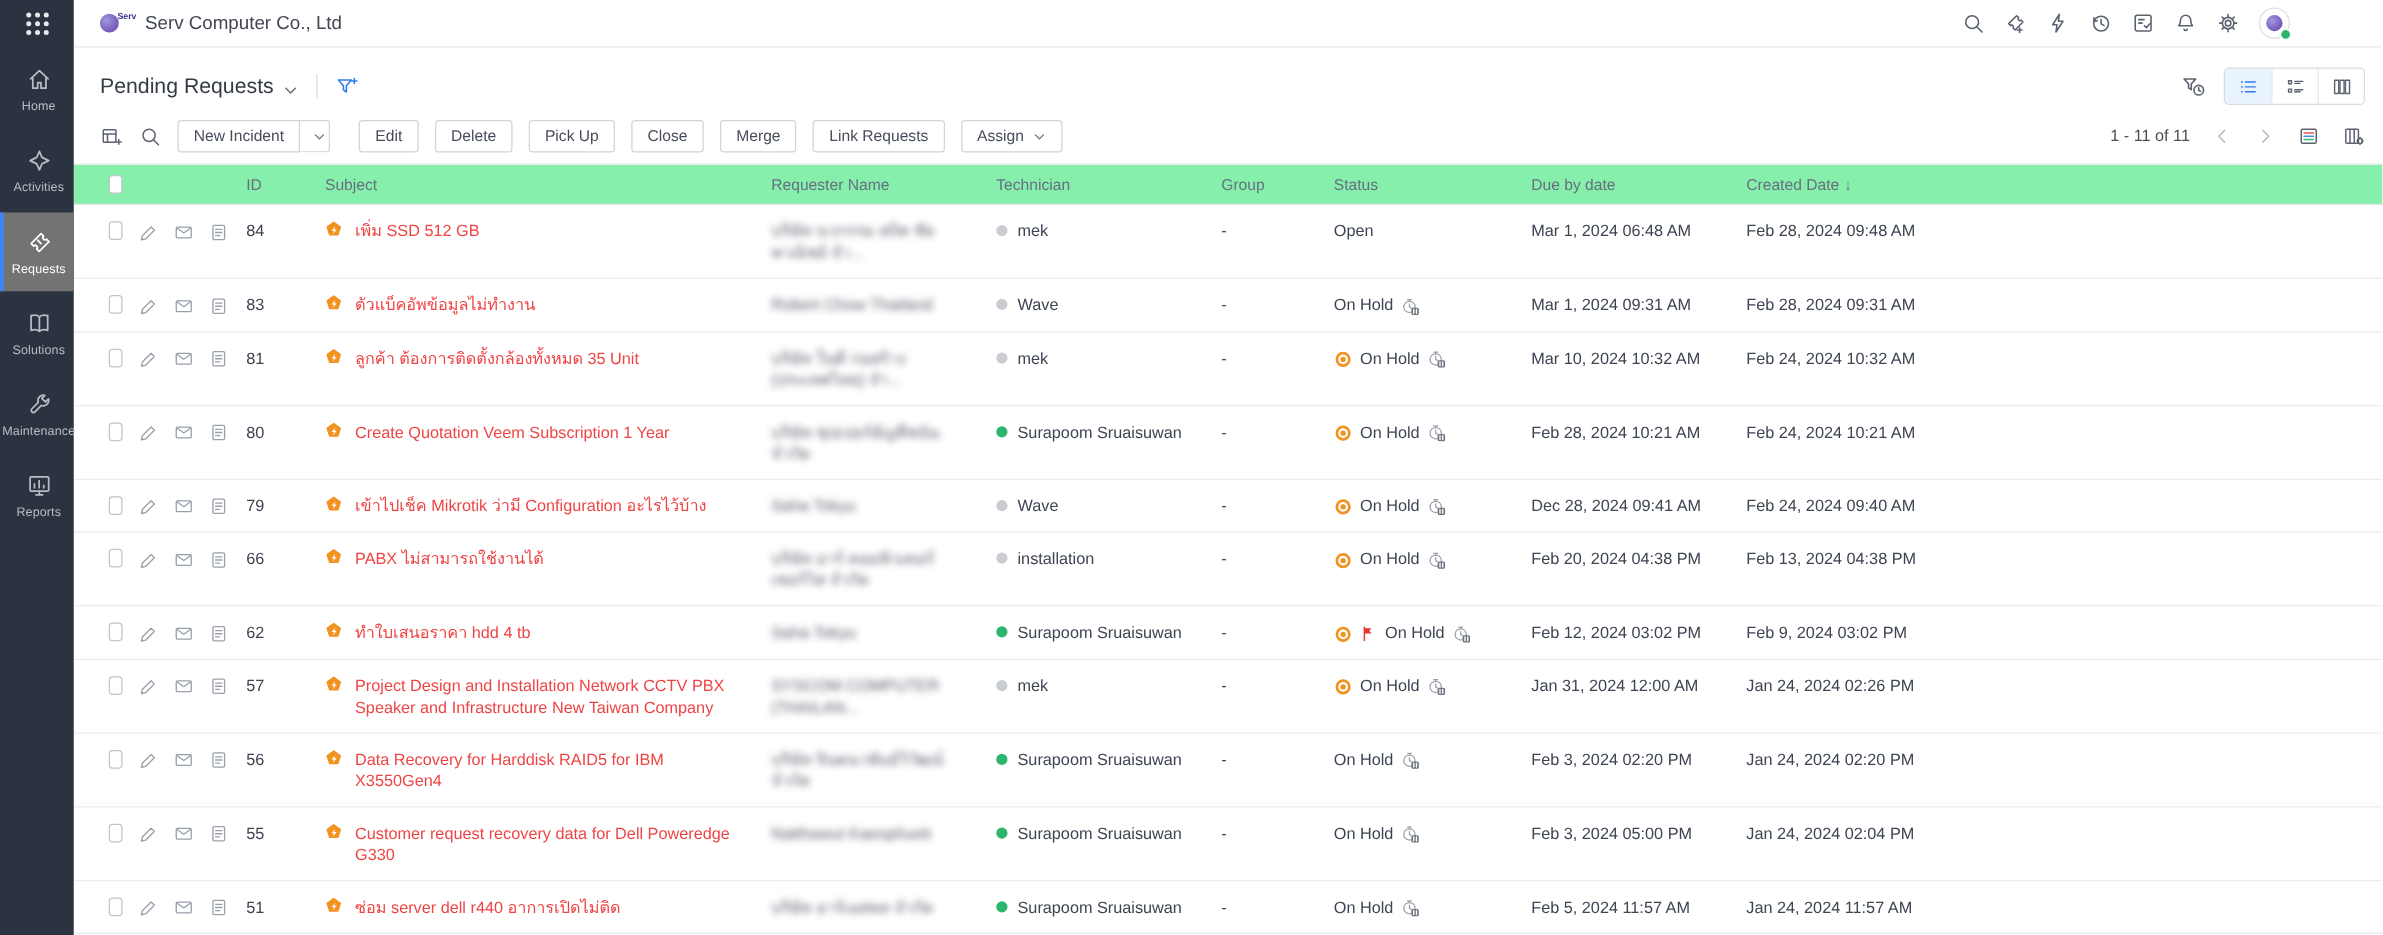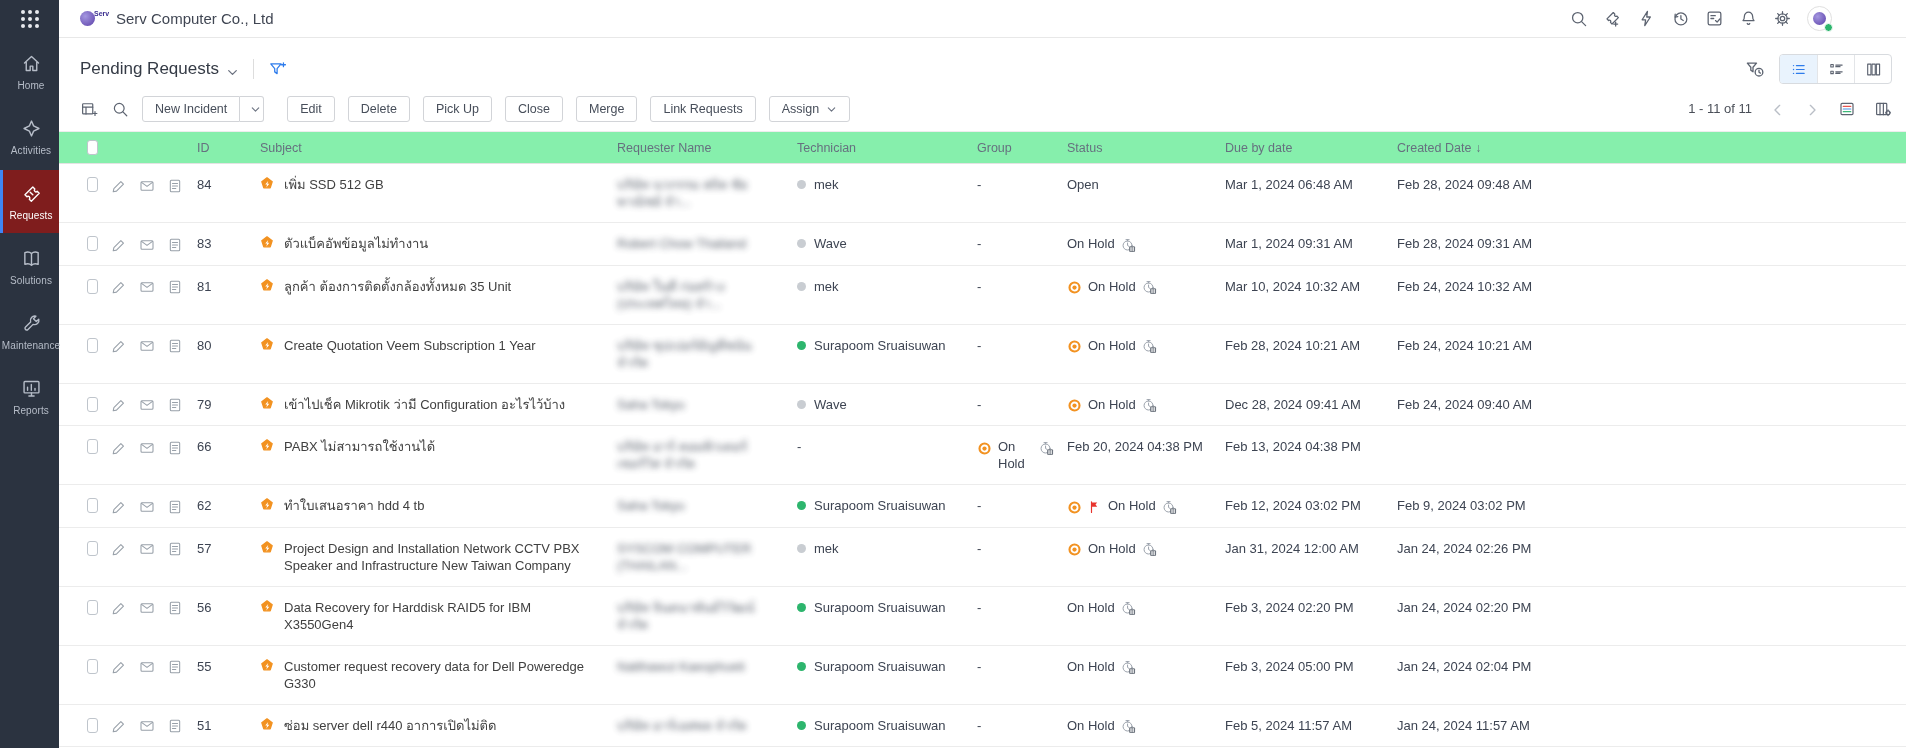--- a/index.html
+++ b/index.html
@@ -8,21 +8,21 @@
   svg.ic{display:inline-block;vertical-align:middle;fill:none;stroke:currentColor;stroke-width:1.6;stroke-linecap:round;stroke-linejoin:round}
 
   
   .sidebar{position:absolute;left:0;top:0;width:59px;height:748px;background:#2b3340;z-index:5}
   .appgrid{width:59px;height:38px;display:flex;align-items:center;justify-content:center;cursor:pointer}
   .appgrid .dots{display:grid;grid-template-columns:repeat(3,4px);grid-gap:3px}
   .appgrid .dots i{width:4px;height:4px;border-radius:50%;background:#e8eaee}
   .sb-item{display:flex;flex-direction:column;align-items:center;gap:6px;padding:13px 0 12px;color:#b6bdc8;cursor:pointer;border-left:3px solid transparent;margin-top:2px}
   .sb-item svg.ic{width:21px;height:21px}
   .sb-item .lbl{font-size:10px;letter-spacing:.1px}
-  .sb-item.active{background:#7f1d1d;border-left-color:#3f86f5;color:#fff}
+  .sb-item.active{background:#737373;border-left-color:#3f86f5;color:#fff}
 
   
   .topbar{margin-left:59px;height:38px;border-bottom:1px solid #e8e8e8;display:flex;align-items:center;padding:0 0 0 21px}
   .brand{display:flex;align-items:center;gap:10px}
   .brand .logo{width:26px;height:22px;position:relative}
   .brand .logo .globe{width:15px;height:15px;border-radius:50%;background:radial-gradient(circle at 35% 35%,#a497e0,#5b3fa8);position:absolute;left:0;top:3px}
   .brand .logo .lt{position:absolute;left:14px;top:2px;font-size:7px;font-weight:bold;color:#3b2f8f;line-height:7px}
   .brand .title{font-size:15px;color:#404653}
   .tb-icons{margin-left:auto;display:flex;align-items:center;gap:15px;margin-right:74px;color:#5c6370}
   .tb-icons svg.ic{width:19px;height:19px;cursor:pointer}
@@ -70,21 +70,21 @@
   .sortarrow{font-size:12px;color:#66707f}
   .trow{border-bottom:1px solid #ececec;cursor:pointer}
   .cell{padding:12px 6px 12px 7px;font-size:13px;color:#3d4452;display:flex;align-items:flex-start;line-height:17px}
   .cb{width:15px;height:15px;border:1px solid #bfc5cc;border-radius:3px;background:#fff;display:inline-block;cursor:pointer}
   .c-check{padding-top:13px}
   .c-act{gap:12px;color:#98a0a9;padding-top:12px}
   .c-act span{cursor:pointer}
   .c-act svg.ic{width:16px;height:16px}
   .c-subj{padding-left:9px}
   .badge-ic{width:16px;height:16px;margin-right:9px;flex:0 0 auto;margin-top:0px}
-  .subject{color:#404040;text-decoration:none}
+  .subject{color:#ef4444;text-decoration:none}
   .dot{width:9px;height:9px;border-radius:50%;display:inline-block;margin-right:8px;flex:0 0 auto;margin-top:4px}
   .dot.gray{background:#c9cdd2}
   .dot.green{background:#2db56d}
   .blur{filter:blur(3px);opacity:.85;user-select:none}
   .c-status{gap:6px}
   .c-status svg.donut{width:15px;height:15px;flex:0 0 auto;margin-top:1px}
   .c-status svg.sclock{width:15px;height:15px;flex:0 0 auto;margin-top:1px}
   .c-status svg.sflag{width:14px;height:14px;flex:0 0 auto;margin-top:1px}
 </style>
 </head>
@@ -645,20 +645,24 @@
           <span class="badge-ic ic" style="display:inline-flex">
             <svg class="ic badge-ic">
               <use href="#i-badge"></use>
             </svg>
           </span>
           <a class="subject">PABX ไม่สามารถใช้งานได้</a>
         </div>
         <div class="cell c-req">
           <span class="blur">บริษัท อาร์ คอมพิวเตอร์ เซอร์วิส จำกัด</span>
         </div>
+        <div class="cell c-tech">
+          <span class="dot gray"></span>
+          <span>installation</span>
+        </div>
         <div class="cell c-grp">-</div>
         <div class="cell c-status">
           <span><svg class="ic donut">
               <use href="#i-donut"></use>
             </svg></span>
           <span>On Hold</span>
           <span><svg class="ic sclock">
               <use href="#i-stopclock"></use>
             </svg></span>
         </div>

